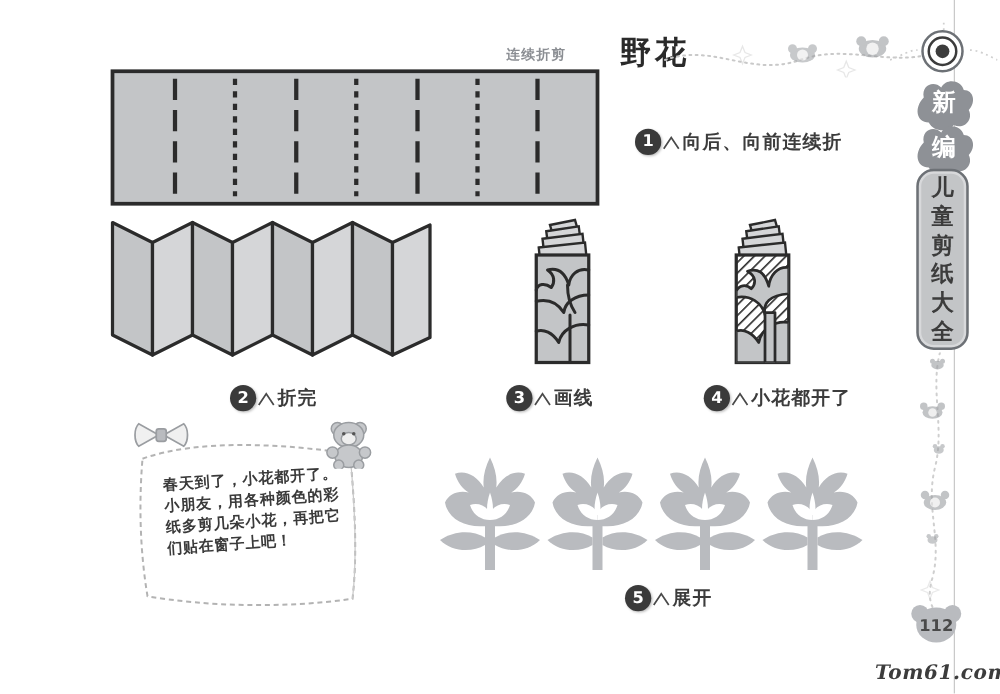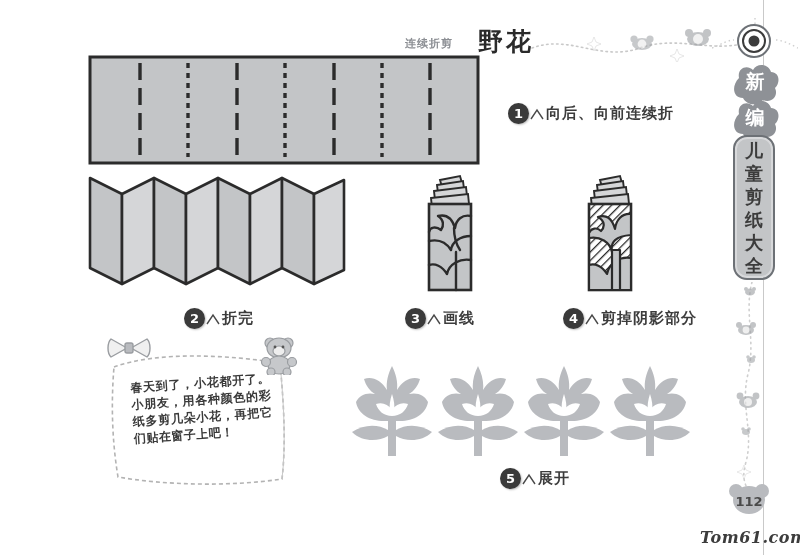--- a/index.html
+++ b/index.html
@@ -34,21 +34,21 @@
   .hdr-small {
     position: absolute;
     left: 405px; top: 36px;
     font-size: 11px;
     color: #8b8e93;
     letter-spacing: 1px;
     font-weight: bold;
   }
   .hdr-title {
     position: absolute;
-    left: 478px; top: 25px;
+    left: 496px; top: 25px;
     font-size: 25px;
     color: #2a2a2a;
     font-weight: bold;
     letter-spacing: 3px;
   }
 
   
   .step {
     position: absolute;
     display: flex;
@@ -285,21 +285,21 @@
       <path d="M55,86 C44,84 33,91 31,102 C26,94 19,91 13,93 L13,118 L55,118 Z"></path>
       <path d="M36,78 L44,78 L44,118 L36,118 Z"></path>
     </g>
   </svg>
 
   <div class="step" style="left:563px; top:308px;">
     <div class="step-badge">4</div>
     <svg class="step-tick" viewBox="0 0 14 12">
       <path d="M1,11 L7,2 L13,11" stroke="#4a4a4a" stroke-width="1.4" fill="none"></path>
     </svg>
-    <div class="step-label cjk">剪掉阴影部分</div>
+    <div class="step-label cjk">小花都开了</div>
   </div>
 
   <svg class="abs" style="left:346px; top:352px;" width="356" height="106">
     <g fill="#b9bbbf">
 
       <g>
 
         <g transform="translate(0,0)">
           <path d="M46,14 C50,22 52,30 51,38 C57,28 66,24 74,27 C72,34 68,39 63,42
                    C71,40 79,43 82,50 C80,62 68,69 54,69 L38,69 C24,69 12,62 10,50

